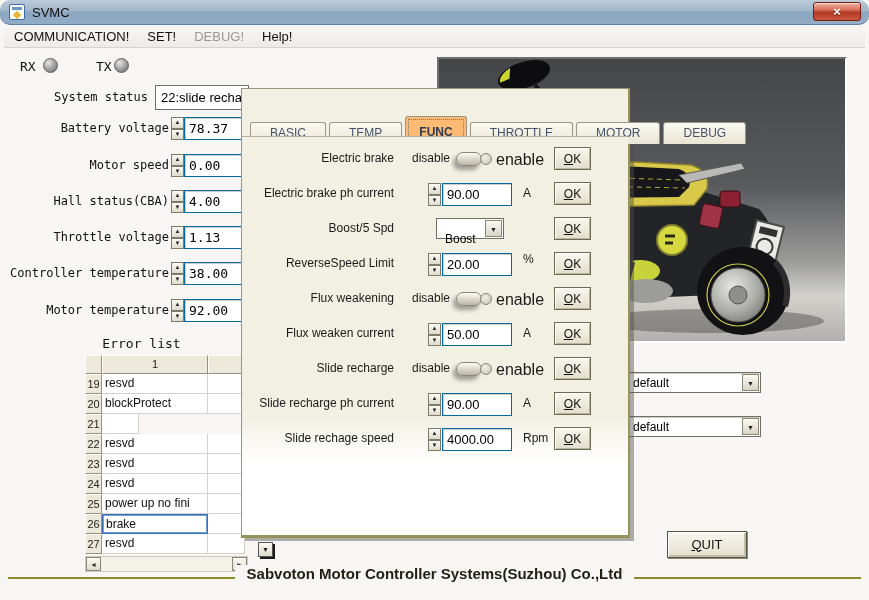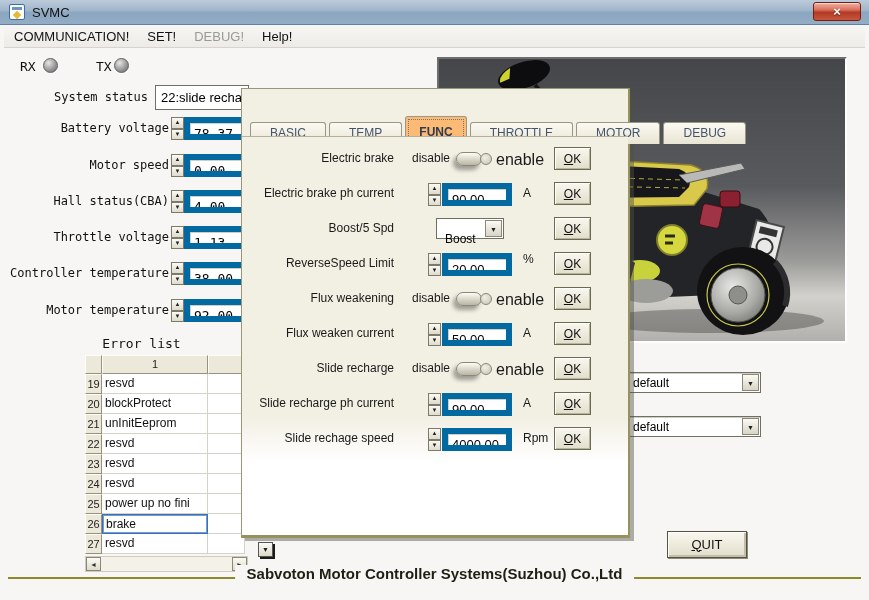--- a/index.html
+++ b/index.html
@@ -6,20 +6,21 @@
   html,body { background:#444; }
   .app {
     position:relative; width:869px; height:600px; overflow:hidden;
     font-family:"Liberation Sans", sans-serif; background:#f7f6f4;
   }
   
   .titlebar {
     position:absolute; left:0; top:0; width:869px; height:25px;
     background:linear-gradient(180deg,#bccbdb 0%,#a0b5ca 45%,#8ba6c0 50%,#93adc7 100%);
     border-bottom:1px solid #5d82a8;
+    border-radius:10px;
   }
   .title-icon { position:absolute; left:9px; top:4px; width:16px; height:16px;
     background:#fdfdfb; border:1px solid #3a6ea5; border-radius:2px; }
   .title-icon::before { content:""; position:absolute; left:2px; right:2px; top:2px; height:3px; background:#6a97c4; }
   .title-icon::after { content:""; position:absolute; left:4px; top:7px; width:6px; height:6px; background:#e7b73a; transform:rotate(45deg); }
   .title-text { position:absolute; left:32px; top:5px; font-size:13px; color:#111; }
   .close-btn {
     position:absolute; left:813px; top:2px; width:48px; height:19px;
     background:linear-gradient(180deg,#f0b3a3 0%,#d9705c 40%,#b33a24 55%,#c8573f 100%);
     border:1px solid #7c1d0c; border-radius:3px;
@@ -39,21 +40,21 @@
   
   .mono { font-family:"DejaVu Sans Mono", monospace; }
   .led-label { position:absolute; font-size:13px; color:#111; }
   .led { position:absolute; width:15px; height:15px; border-radius:50%;
     background:radial-gradient(circle at 35% 30%, #e6e6e6, #a8a8a8 45%, #7b7b7b 80%);
     border:1px solid #606060; box-shadow:0 1px 1px rgba(255,255,255,.8); }
   .flabel { position:absolute; left:0; width:165px; text-align:right; font-size:12px; color:#111; white-space:nowrap; }
   .spin { position:absolute; width:13px; height:23px; display:flex; flex-direction:column; }
   .spin-b { flex:1; background:linear-gradient(180deg,#fbfaf4,#dedbcd); border:1px solid #7d7a6a;
     font-size:6px; line-height:9px; text-align:center; color:#222; overflow:hidden; }
-  .valbox { position:absolute; height:23px; background:#fff; border:6px solid #0369a1;
+  .valbox { position:absolute; height:23px; background:#fff; border:1px solid #0369a1;
     box-shadow:inset 1px 1px 0 #cfcfc6; font-size:13px; padding:3px 0 0 4px; color:#000; white-space:nowrap; overflow:hidden; }
   .sys-box { position:absolute; left:151px; top:85px; width:94px; height:25px; background:#fff;
     border:1px solid #6f6f64; font-size:13px; padding:4px 0 0 5px; white-space:nowrap; overflow:hidden; }
 
   
   .etable { position:absolute; left:85px; top:355px; width:160px; }
   .etr { display:flex; }
   .ehead, .erow-num {
     background:#ece9da; border:1px solid; border-color:#fffdf4 #96927f #96927f #fffdf4;
     font-size:11px; text-align:center; color:#222;
@@ -272,21 +273,20 @@
       <div class="ecell c1">resvd</div>
       <div class="ecell c2"></div>
     </div>
     <div class="etr">
       <div class="erow-num">20</div>
       <div class="ecell c1">blockProtect</div>
       <div class="ecell c2"></div>
     </div>
     <div class="etr">
       <div class="erow-num">21</div>
-      <div class="ecell c1">unInitEeprom</div>
       <div class="ecell c2"></div>
     </div>
     <div class="etr">
       <div class="erow-num">22</div>
       <div class="ecell c1">resvd</div>
       <div class="ecell c2"></div>
     </div>
     <div class="etr">
       <div class="erow-num">23</div>
       <div class="ecell c1">resvd</div>

